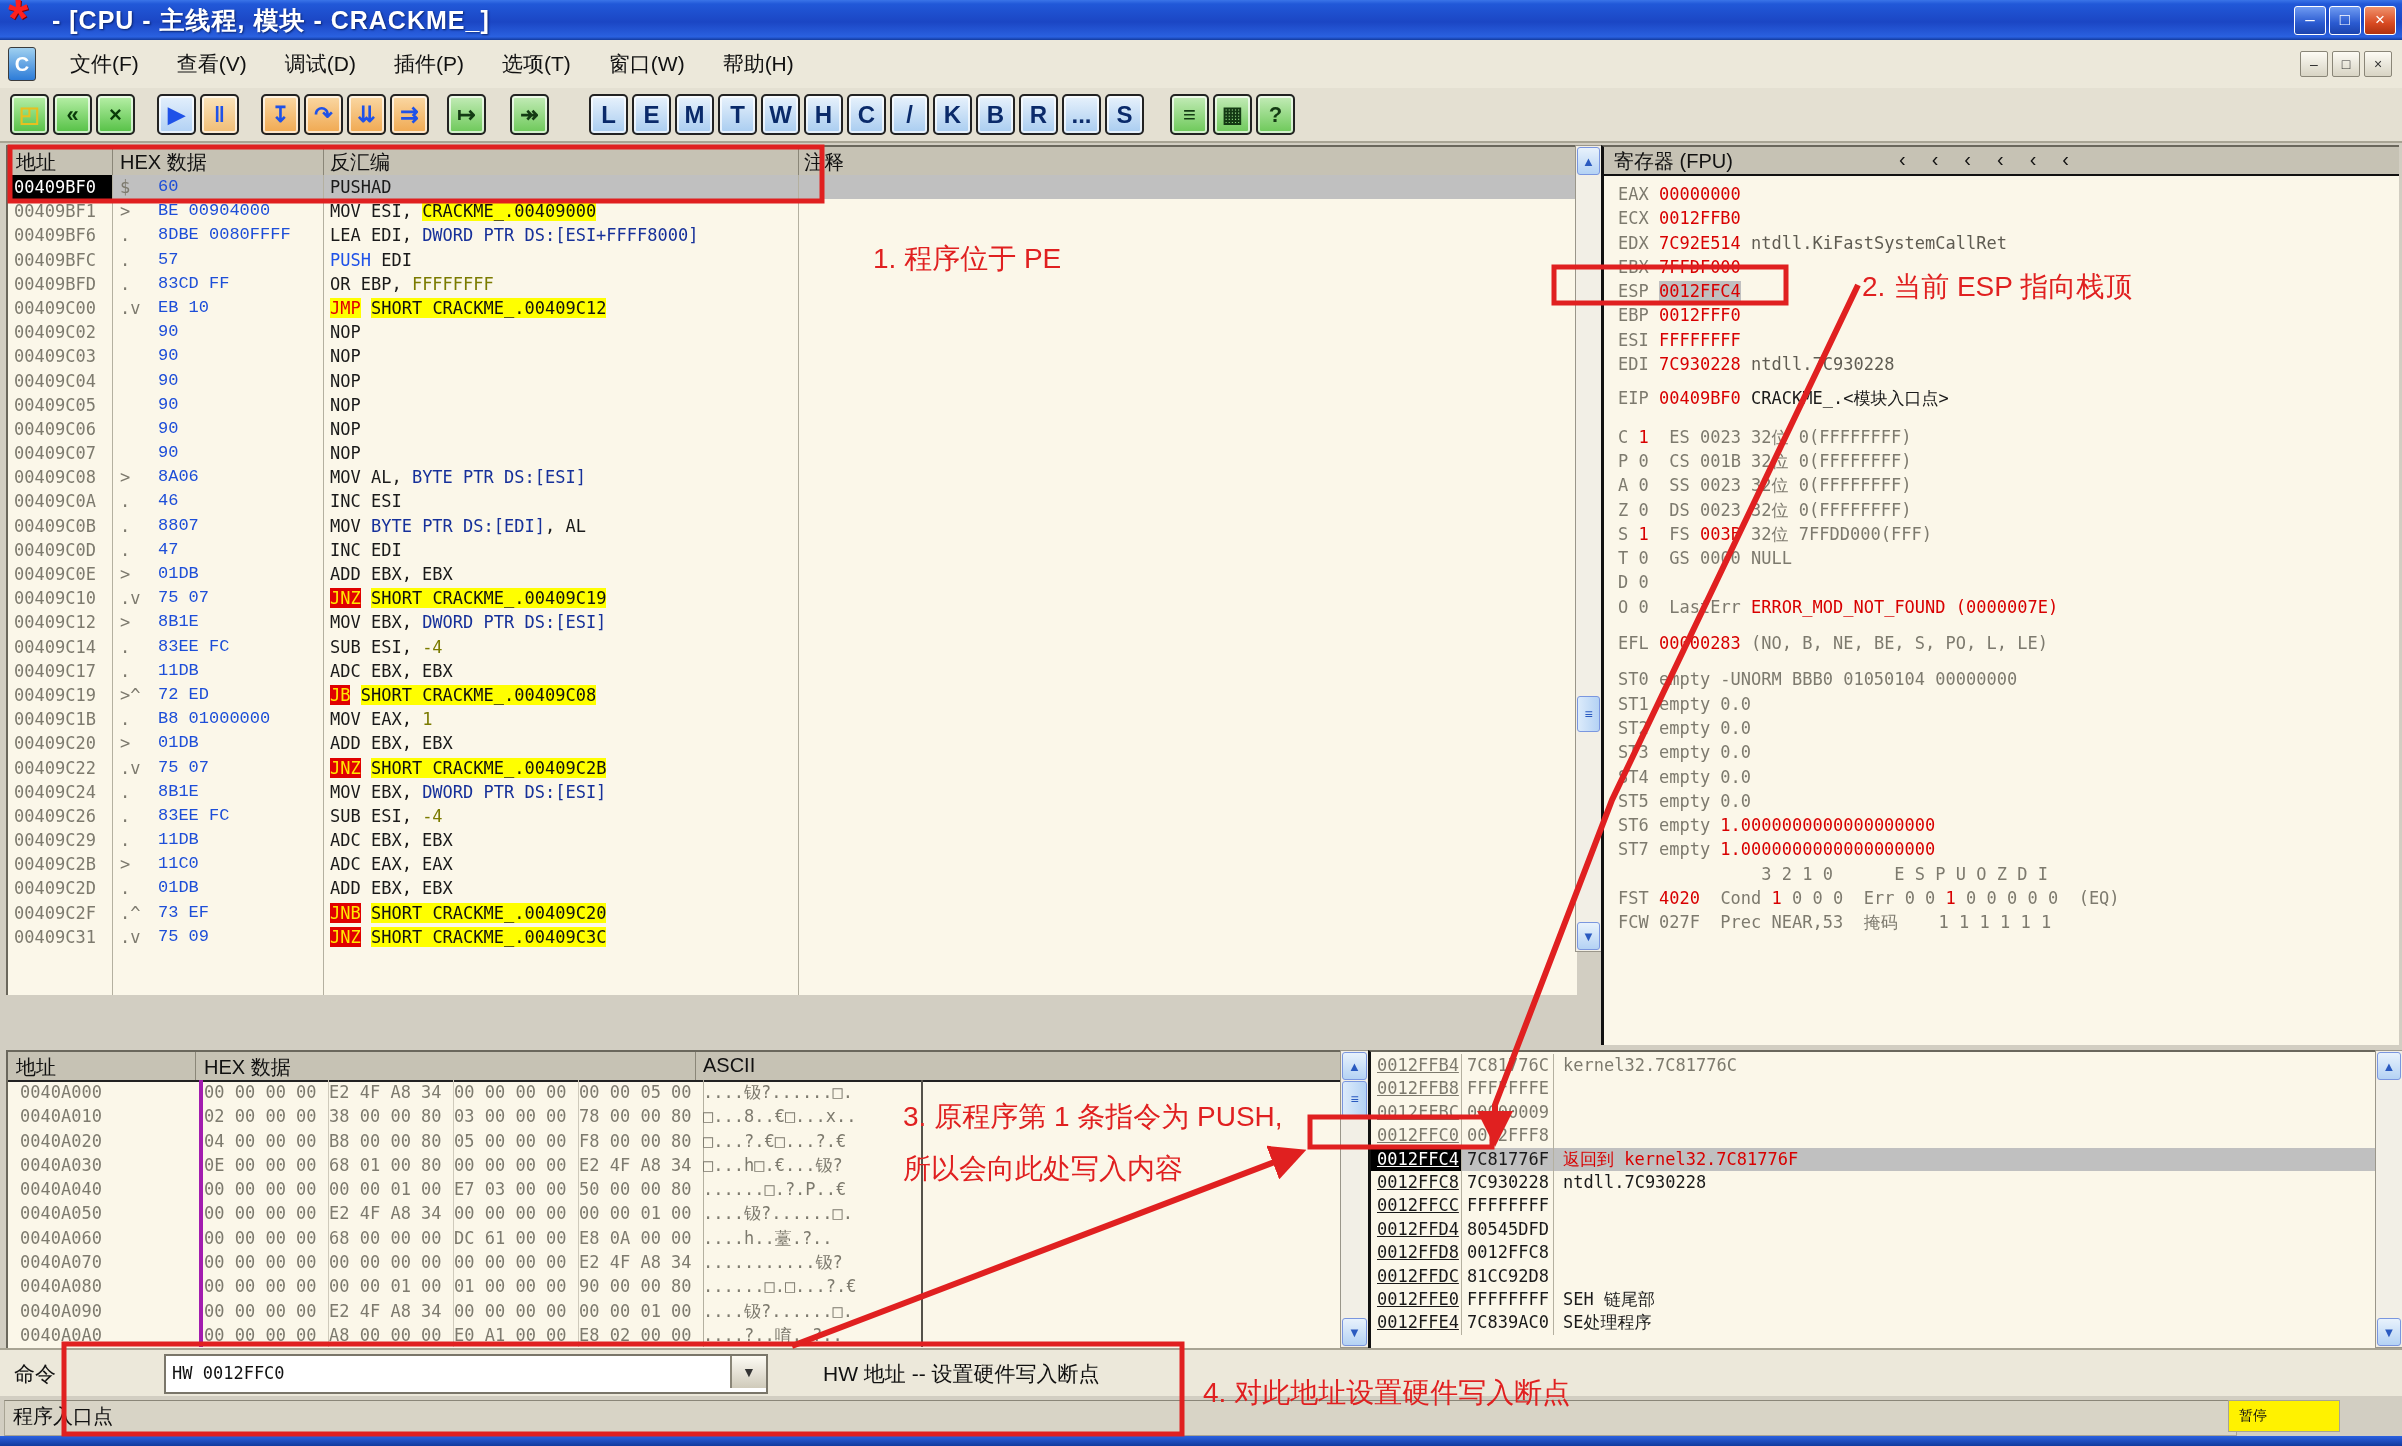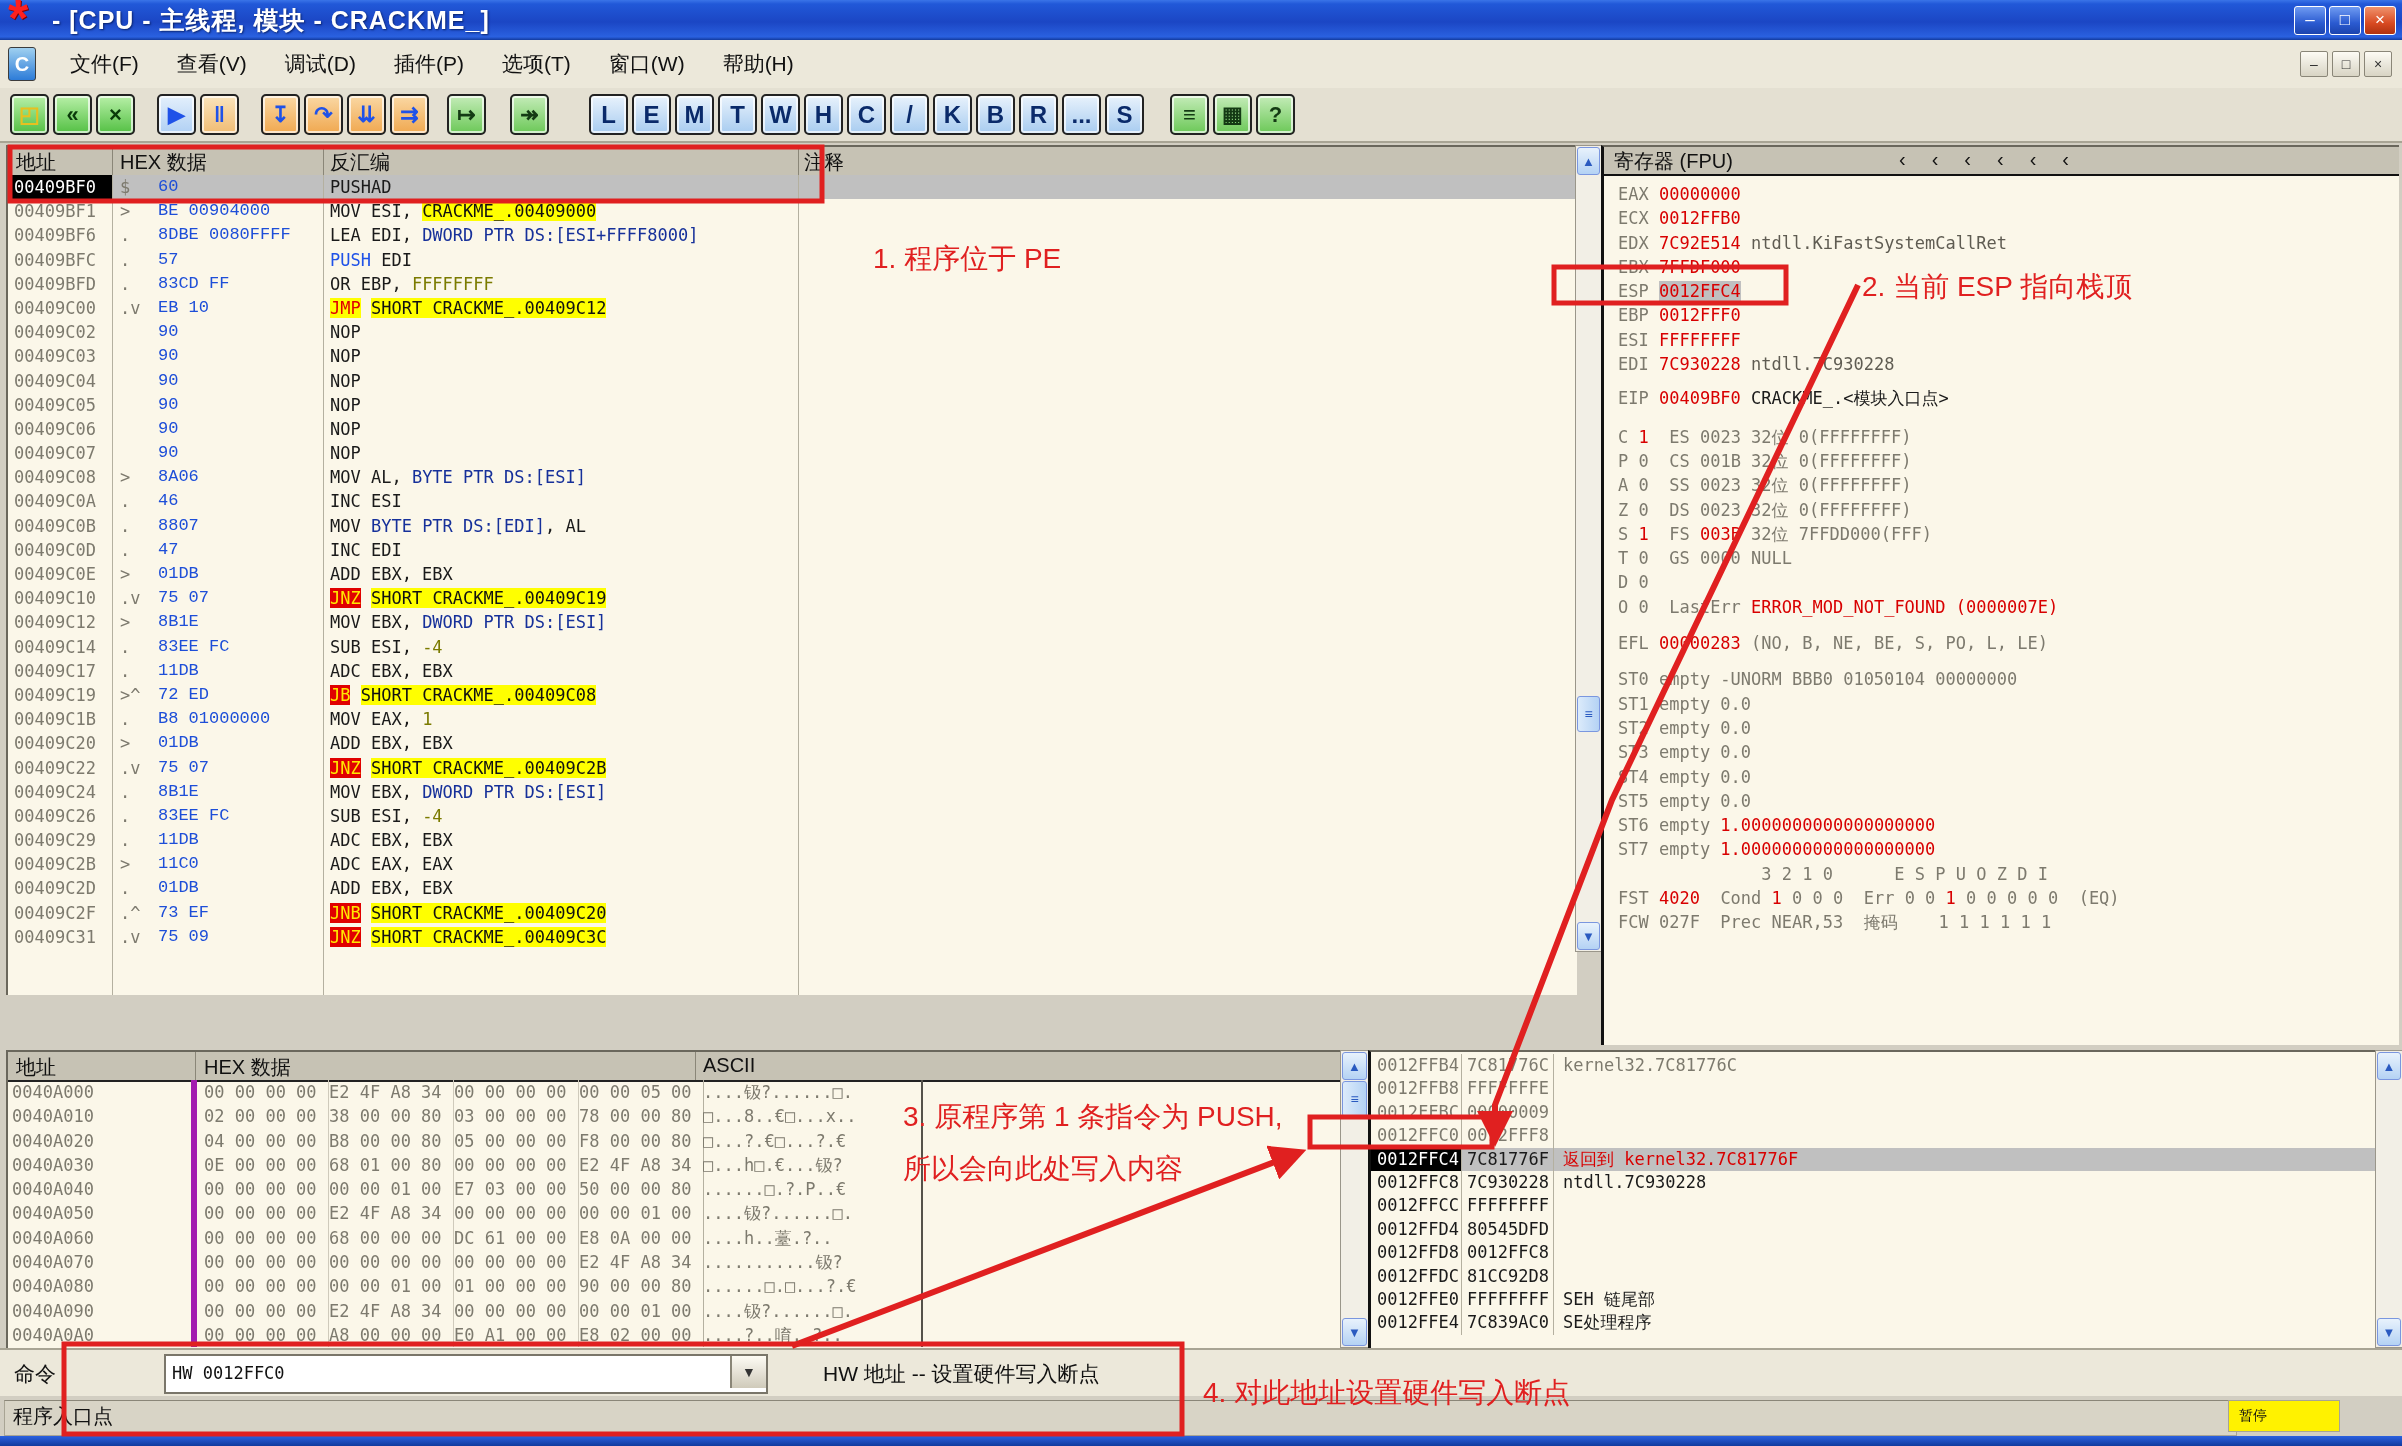--- a/index.html
+++ b/index.html
@@ -83,31 +83,31 @@
   #reg-arrows{position:absolute;left:295px;top:1px;display:flex;gap:26px;font-size:20px;color:#111;}
   #reg-body{position:absolute;left:0;top:29px;right:0;bottom:0;padding:6px 0 0 14px;}
   .regline{height:24.3px;line-height:24.3px;white-space:pre;
     font-family:"DejaVu Sans Mono",monospace;font-size:17px;}
   .rgap{width:100%;}
   
   #dump-pane{left:6px;top:1050px;width:1334px;height:296px;}
   #dump-rows{position:absolute;left:0;top:28px;right:0;bottom:0;}
   .hrow{position:relative;height:24.3px;line-height:24.3px;white-space:pre;
     font-family:"DejaVu Sans Mono",monospace;font-size:17px;color:#7d7a6e;}
-  .ha{position:absolute;left:0;top:0;padding-left:4px;width:179px;border-right:6px solid #a21caf;height:100%;}
+  .ha{position:absolute;left:0;top:0;padding-left:12px;width:179px;border-right:4px solid #a21caf;height:100%;}
   .hg{position:absolute;top:0;width:124px;padding-left:9px;border-right:1px solid #cfcabb;height:100%;}
   .hg:nth-child(2){left:187px;} .hg:nth-child(3){left:312px;} .hg:nth-child(4){left:437px;} .hg:nth-child(5){left:562px;border-right:1px solid #b4b0a0;}
   .hascii{position:absolute;left:687px;top:0;width:218px;padding-left:8px;border-right:2px solid #55524a;height:100%;overflow:hidden;}
   
   #stack-pane{left:1368px;top:1050px;width:1006px;height:296px;border-left:3px solid #111;}
   #stack-rows{position:absolute;left:0;top:2px;right:0;bottom:0;}
   .srow{position:relative;height:23.4px;line-height:23.4px;white-space:pre;
     font-family:"DejaVu Sans Mono",monospace;font-size:17px;color:#1a1a1a;}
   .srow.ssel{background:#C0C0C0;}
-  .sa{position:absolute;left:0;top:0;width:84px;padding-left:6px;border-right:1px solid #b4b0a0;height:100%;}
+  .sa{position:absolute;left:0;top:0;width:84px;padding-left:6px;border-right:1px solid #b4b0a0;height:100%;text-decoration:underline;}
   .sa.sasel{background:#000;color:#fff;}
   .sv{position:absolute;left:96px;top:0;width:86px;border-right:1px solid #b4b0a0;height:100%;}
   .sc{position:absolute;left:192px;top:0;}
   .sdim{color:#7d7a6e;}
   .scred{color:#d80000;}
   
   #cmd-bar{position:absolute;left:0;top:1348px;width:2402px;height:48px;background:#ECE8DA;
     border-top:2px solid #a8a494;display:flex;align-items:center;}
   #cmd-label{font-size:21px;color:#111;margin-left:14px;width:150px;}
   #cmd-combo{position:relative;width:600px;height:36px;border:2px solid #7a766a;background:#fff;}

